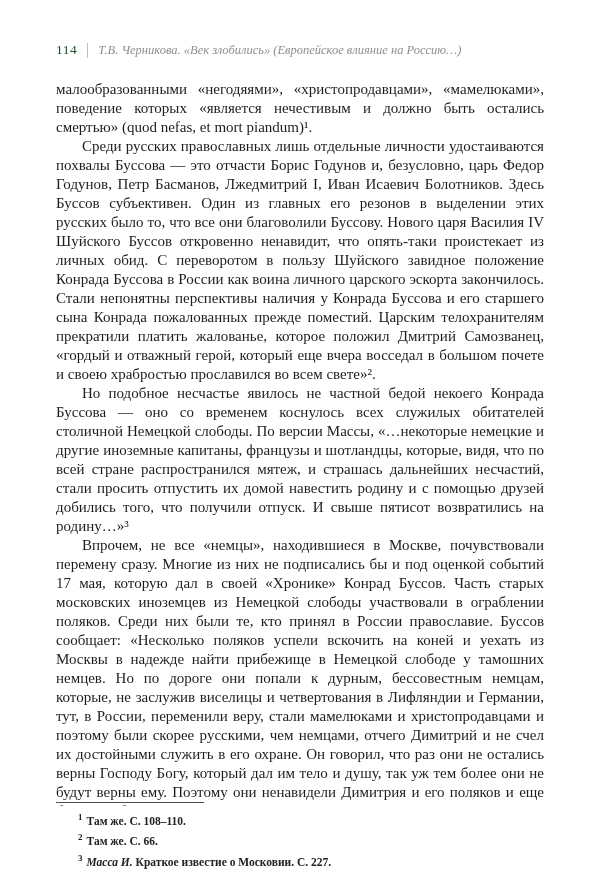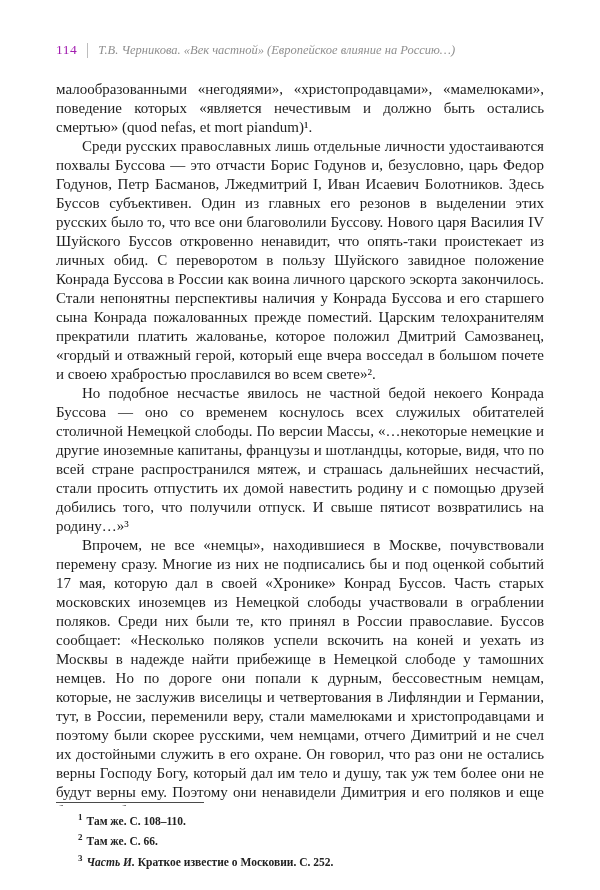--- a/index.html
+++ b/index.html
@@ -17,21 +17,21 @@
   }
   .running-head {
     display: flex;
     align-items: center;
     gap: 10px;
     margin-bottom: 22px;
   }
   .pagenum {
     font-size: 13.5px;
     letter-spacing: 0.5px;
-    color: #a21caf;
+    color: #14532d;
   }
   .head-divider {
     width: 1px;
     height: 15px;
     background: #bdbdbd;
   }
   .running-title {
     font-style: italic;
     font-size: 12.5px;
     color: #8f8f8f;
@@ -71,36 +71,36 @@
   .fn-author { font-style: italic; }
 </style>
 </head>
 <body>
 
 <div class="page">
 
   <header class="running-head">
     <span class="pagenum">114</span>
     <span class="head-divider"></span>
-    <span class="running-title">Т.В. Черникова. «Век частной» (Европейское влияние на Россию…)</span>
+    <span class="running-title">Т.В. Черникова. «Век злобились» (Европейское влияние на Россию…)</span>
   </header>
 
   <main class="body-text">
     <p class="para no-indent">малообразованными «негодяями», «христопродавцами», «мамелюками», поведение которых «является нечестивым и должно быть остались смертью» (quod nefas, et mort piandum)¹.</p>
     <p class="para">Среди русских православных лишь отдельные личности удостаиваются похвалы Буссова — это отчасти Борис Годунов и, безусловно, царь Федор Годунов, Петр Басманов, Лжедмитрий I, Иван Исаевич Болотников. Здесь Буссов субъективен. Один из главных его резонов в выделении этих русских было то, что все они благоволили Буссову. Нового царя Василия IV Шуйского Буссов откровенно ненавидит, что опять-таки проистекает из личных обид. С переворотом в пользу Шуйского завидное положение Конрада Буссова в России как воина личного царского эскорта закончилось. Стали непонятны перспективы наличия у Конрада Буссова и его старшего сына Конрада пожалованных прежде поместий. Царским телохранителям прекратили платить жалованье, которое положил Дмитрий Самозванец, «гордый и отважный герой, который еще вчера восседал в большом почете и своею храбростью прославился во всем свете»².</p>
     <p class="para">Но подобное несчастье явилось не частной бедой некоего Конрада Буссова — оно со временем коснулось всех служилых обитателей столичной Немецкой слободы. По версии Массы, «…некоторые немецкие и другие иноземные капитаны, французы и шотландцы, которые, видя, что по всей стране распространился мятеж, и страшась дальнейших несчастий, стали просить отпустить их домой навестить родину и с помощью друзей добились того, что получили отпуск. И свыше пятисот возвратились на родину…»³</p>
     <p class="para">Впрочем, не все «немцы», находившиеся в Москве, почувствовали перемену сразу. Многие из них не подписались бы и под оценкой событий 17 мая, которую дал в своей «Хронике» Конрад Буссов. Часть старых московских иноземцев из Немецкой слободы участвовали в ограблении поляков. Среди них были те, кто принял в России православие. Буссов сообщает: «Несколько поляков успели вскочить на коней и уехать из Москвы в надежде найти прибежище в Немецкой слободе у тамошних немцев. Но по дороге они попали к дурным, бессовестным немцам, которые, не заслужив виселицы и четвертования в Лифляндии и Германии, тут, в России, переменили веру, стали мамелюками и христопродавцами и поэтому были скорее русскими, чем немцами, отчего Димитрий и не счел их достойными служить в его охране. Он говорил, что раз они не остались верны Господу Богу, который дал им тело и душу, так уж тем более они не будут верны ему. Поэтому они ненавидели Димитрия и его поляков и еще более злобились на них, чем сами исконные московиты. Бедняги поляки ушли от мед-</p>
   </main>
 
   <footer class="footnotes">
     <div class="fn-rule"></div>
     <div class="footnote">
       <sup>1</sup><span class="fn-author"></span><span>Там же. С. 108–110.</span>
     </div>
     <div class="footnote">
       <sup>2</sup><span class="fn-author"></span><span>Там же. С. 66.</span>
     </div>
     <div class="footnote">
-      <sup>3</sup><span class="fn-author">Часть И.</span> <span>Краткое известие о Московии. С. 252.</span>
+      <sup>3</sup><span class="fn-author">Масса И.</span> <span>Краткое известие о Московии. С. 227.</span>
     </div>
   </footer>
 
 </div>
 
 </body></html>

